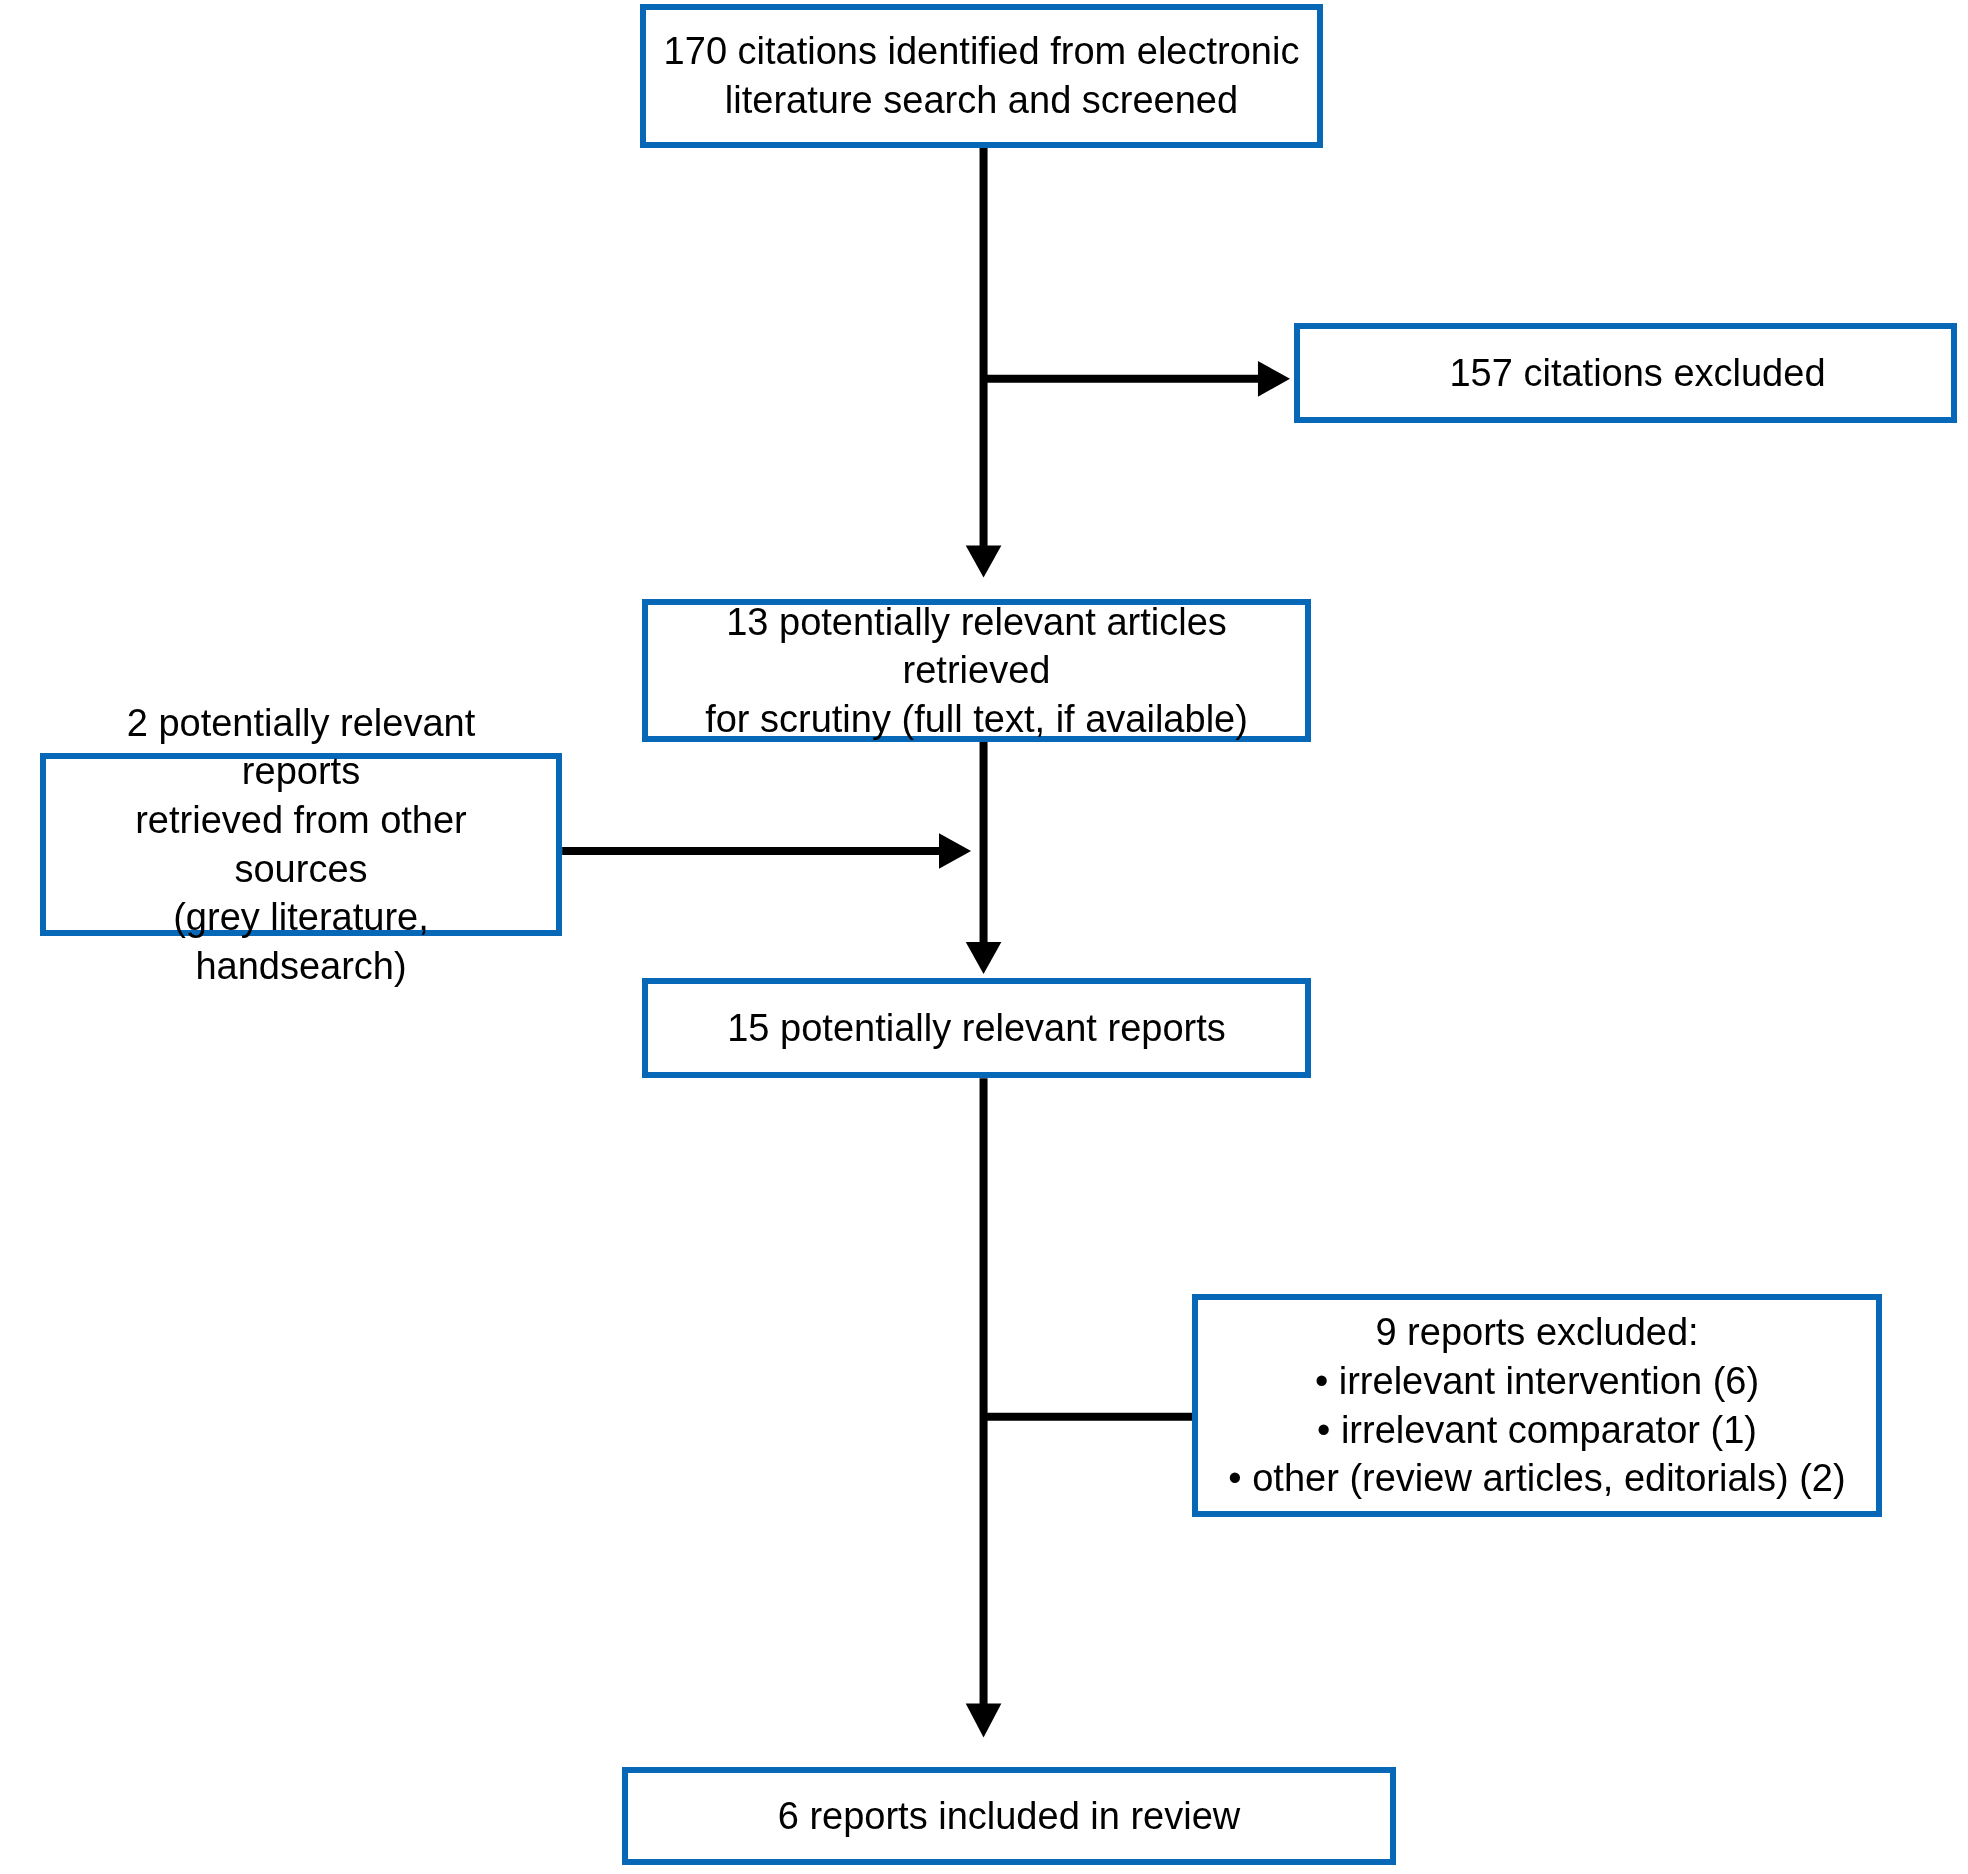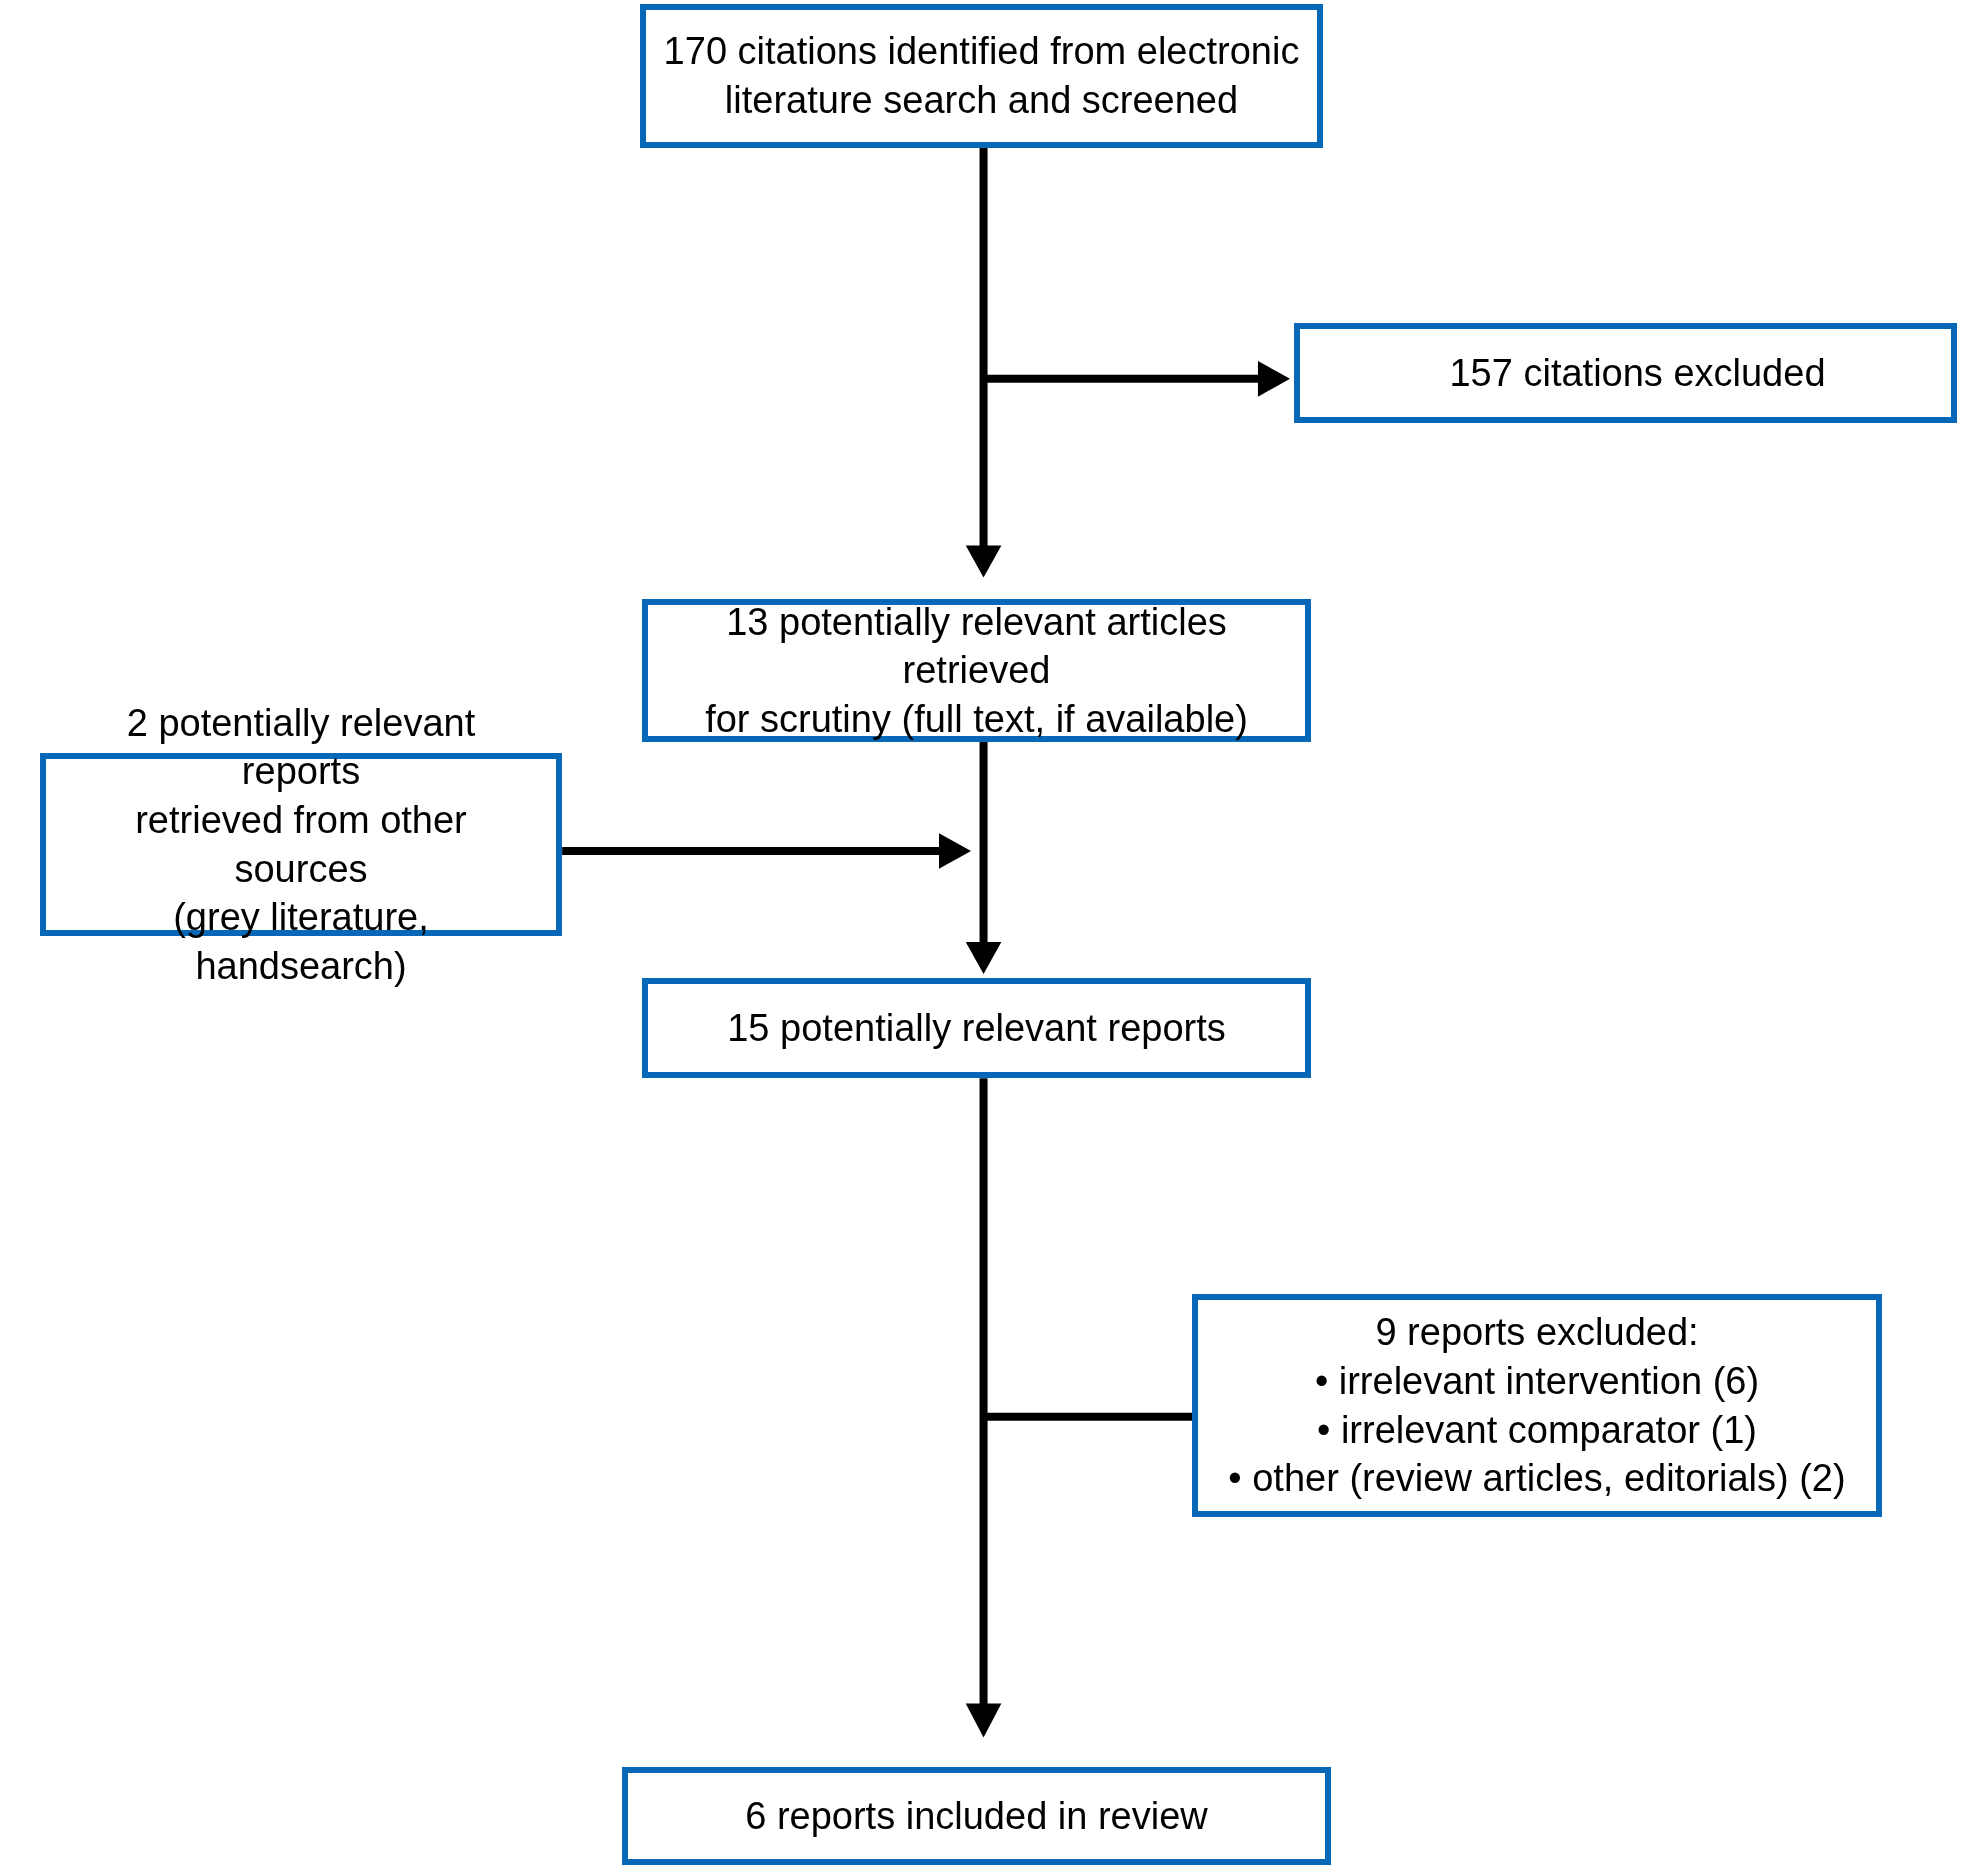--- a/index.html
+++ b/index.html
@@ -50,21 +50,21 @@
     padding: 0 19.6px;
   }
 
   
   #box-identified   { left: 628px;  top: 3.6px;    width: 683px;  height: 144px; margin-left: 12px; }
   #box-excluded-157 { left: 1294px; top: 323px;  width: 663px;  height: 100px; padding-left: 24px; }
   #box-retrieved-13 { left: 642px;  top: 599px;  width: 669px;  height: 143px; }
   #box-other-sources{ left: 40px;   top: 753px;  width: 522px;  height: 183px; }
   #box-reports-15   { left: 642px;  top: 978px; width: 669px;  height: 100px; }
   #box-excluded-9   { left: 1192px; top: 1294px; width: 690px;  height: 223px; }
-  #box-included-6   { left: 622px;  top: 1767px; width: 709px;  height: 98px; }
+  #box-included-6   { left: 622px;  top: 1767px; width: 774px;  height: 98px; }
 </style>
 </head>
 <body>
 
 <div id="diagram-root">
 
   <svg class="flow-svg" viewBox="0 0 2209 2103" xmlns="http://www.w3.org/2000/svg">
     <defs>
       <marker id="arrow-down" markerWidth="10" markerHeight="8" refX="5" refY="7.6" orient="auto" markerUnits="userSpaceOnUse">
         <path d="M0,0 L10,0 L5,7.6 Z" fill="#000000"></path>

